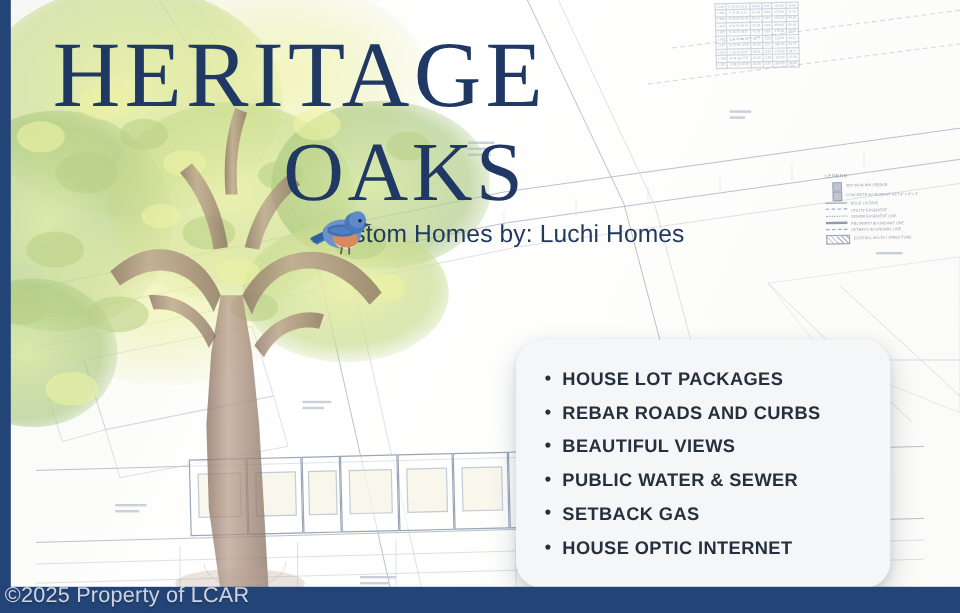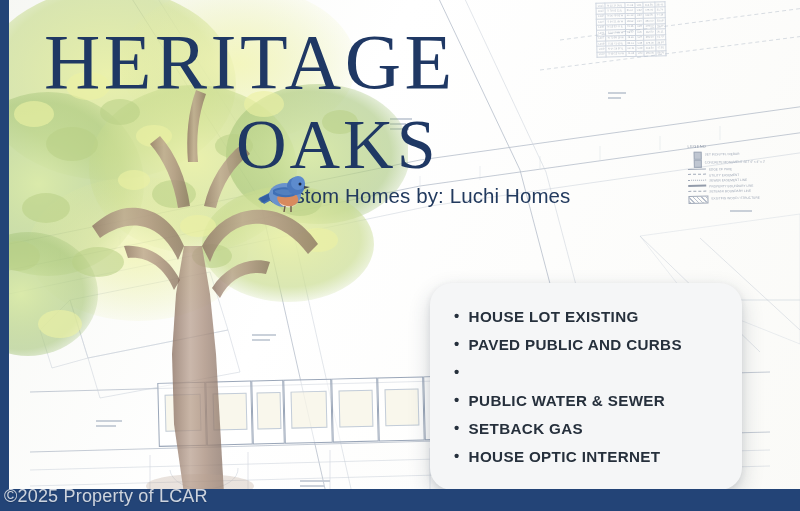--- a/index.html
+++ b/index.html
@@ -595,28 +595,29 @@
 
       <path d="M 30 38 L 29 44" stroke="#6b5a4a" stroke-width="1.4" fill="none"></path>
       <path d="M 36 38 L 36 44" stroke="#6b5a4a" stroke-width="1.4" fill="none"></path>
     </svg>
   </div>
 
   <div class="feature-panel">
     <ul class="feature-list">
         <li class="feature-item">
           <span class="feature-bullet">•</span>
-          <span>HOUSE LOT EXISTING</span>
+          <span>HOUSE LOT PACKAGES</span>
         </li>
         <li class="feature-item">
           <span class="feature-bullet">•</span>
-          <span>PAVED PUBLIC AND CURBS</span>
+          <span>REBAR ROADS AND CURBS</span>
         </li>
         <li class="feature-item">
           <span class="feature-bullet">•</span>
+          <span>BEAUTIFUL VIEWS</span>
         </li>
         <li class="feature-item">
           <span class="feature-bullet">•</span>
           <span>PUBLIC WATER &amp; SEWER</span>
         </li>
         <li class="feature-item">
           <span class="feature-bullet">•</span>
           <span>SETBACK GAS</span>
         </li>
         <li class="feature-item">

